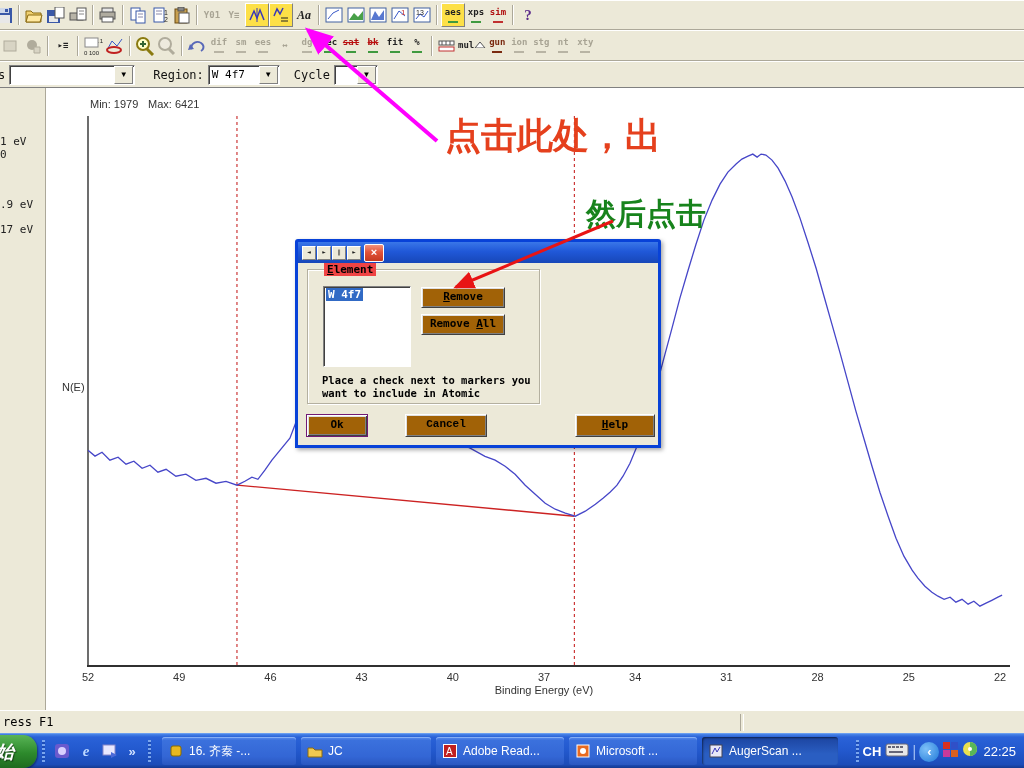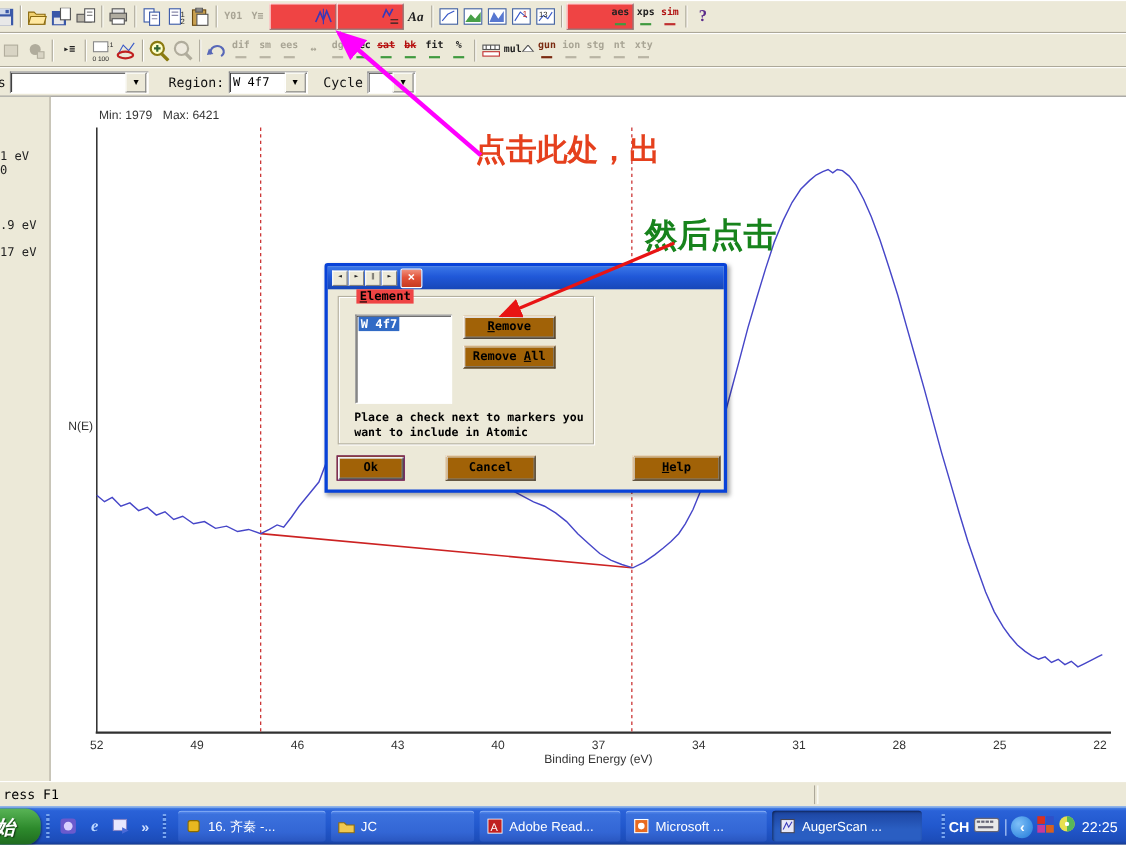--- a/index.html
+++ b/index.html
@@ -6,21 +6,21 @@
   body{width:1024px;height:768px;position:relative;overflow:hidden;
        font-family:"Liberation Sans",sans-serif;background:#ece9d8;}
   
   .tbar{position:absolute;left:0;width:1024px;background:#ece9d8;display:flex;align-items:center;
         border-top:1px solid #ffffff;border-bottom:1px solid #aca899;box-sizing:border-box;}
   #row1{top:0;height:30px;}
   #row2{top:30px;height:31px;}
   #row3{top:61px;height:27px;border-bottom:1px solid #808080;}
   .tbtn{min-width:22px;height:22px;display:flex;align-items:center;justify-content:center;
         flex:0 0 auto;position:relative;color:#222;}
-  .boxed{border:1px solid;border-color:#fff #808080 #808080 #fff;background:#ef4444;padding-left:37px;}
+  .boxed{border:1px solid;border-color:#fff #808080 #808080 #fff;background:#fde047;}
   .sep{width:0;height:20px;border-left:1px solid #aca899;border-right:1px solid #fff;margin:0 3px;flex:0 0 auto;}
   .ticon{font:bold 9px "DejaVu Sans Mono",monospace;line-height:9px;text-align:center;}
   .gray{color:#a8a494;}
   .red{color:#b01010;}
   .strike{text-decoration:line-through;text-decoration-color:#c01010;}
   .wmark{display:block;width:10px;height:3px;border-bottom:2px solid #3f9a3f;margin:1px auto 0;}
   .wmark.g{border-bottom-color:#b8b4a4;}
   .lbl{font:12px "DejaVu Sans Mono",monospace;color:#111;margin:0 4px;}
   .combo{height:20px;background:#fff;border:1px solid;border-color:#808080 #fff #fff #808080;
          box-shadow:inset 1px 1px 0 #404040;display:flex;align-items:center;box-sizing:border-box;}
@@ -29,21 +29,21 @@
          border-color:#fff #808080 #808080 #fff;font-size:8px;display:flex;align-items:center;justify-content:center;color:#000;}
   
   #workspace{position:absolute;top:88px;left:0;width:1024px;height:622px;background:#fff;}
   #leftstrip{position:absolute;top:0;left:0;width:45px;height:622px;background:#ece9d8;
              border-right:1px solid #aca899;z-index:12;}
   .frag{position:absolute;left:0;font:11px "DejaVu Sans Mono",monospace;color:#222;white-space:nowrap;}
   #chart-svg{position:absolute;left:45px;top:0;z-index:10;}
   .tick{font:11px "Liberation Sans",sans-serif;fill:#333;}
   
   .cn{position:absolute;z-index:30;font-family:"Liberation Serif",serif;font-weight:bold;white-space:nowrap;}
-  #cn-red{left:432px;top:121px;font-size:28px;line-height:31px;}
+  #cn-red{left:445px;top:121px;font-size:36px;line-height:31px;}
   #cn-green{left:586px;top:194px;font-size:30px;}
   #overlay{position:absolute;left:0;top:0;width:1024px;height:768px;z-index:60;pointer-events:none;}
   
   #dialog{position:absolute;left:295px;top:239px;width:366px;height:209px;z-index:40;
           background:#ece9d8;border:3px solid #0842d8;border-radius:3px 3px 0 0;
           box-shadow:2px 2px 4px rgba(0,0,0,.35);box-sizing:border-box;
           font-family:"DejaVu Sans Mono",monospace;}
   #dlg-title{height:21px;background:linear-gradient(to bottom,#3a77e8,#2058d8 45%,#1747b8);
           display:flex;align-items:center;padding:0 3px;}
   #dlg-title .ttl{flex:1;color:#fff;font:bold 12.5px "DejaVu Sans Mono",monospace;letter-spacing:.5px;}
@@ -408,21 +408,21 @@
       <span class="sel">W 4f7</span>
     </div>
     <div class="xpbtn" style="left:113px;top:17px;width:82px;height:19px;line-height:18px;"><span class="u">R</span><span>emove</span></div>
     <div class="xpbtn" style="left:113px;top:44px;width:82px;height:19px;line-height:18px;"><span>Remove </span><span class="u">A</span><span>ll</span></div>
     <div id="note">
       <div>Place a check next to markers you</div>
       <div>want to include in Atomic</div>
     </div>
   </div>
   <div class="xpbtn def" style="left:8px;top:172px;width:60px;height:21px;line-height:19px;">Ok</div>
-  <div class="xpbtn" style="left:107px;top:172px;width:80px;height:21px;line-height:19px;">Cancel</div>
+  <div class="xpbtn" style="left:107px;top:172px;width:80px;height:21px;line-height:19px;font-family:Liberation Mono, monospace;">Cancel</div>
   <div class="xpbtn" style="left:277px;top:172px;width:78px;height:21px;line-height:19px;"><span class="u">H</span><span>elp</span></div>
 </div>
 
 <svg id="overlay">
   <defs>
     <marker id="am" markerWidth="8" markerHeight="8" refX="6" refY="3" orient="auto">
       <path d="M0,0 L7,3 L0,6 z" fill="#ff00ff"></path>
     </marker>
     <marker id="ar" markerWidth="8" markerHeight="8" refX="6" refY="3" orient="auto">
       <path d="M0,0 L7,3 L0,6 z" fill="#e81414"></path>

